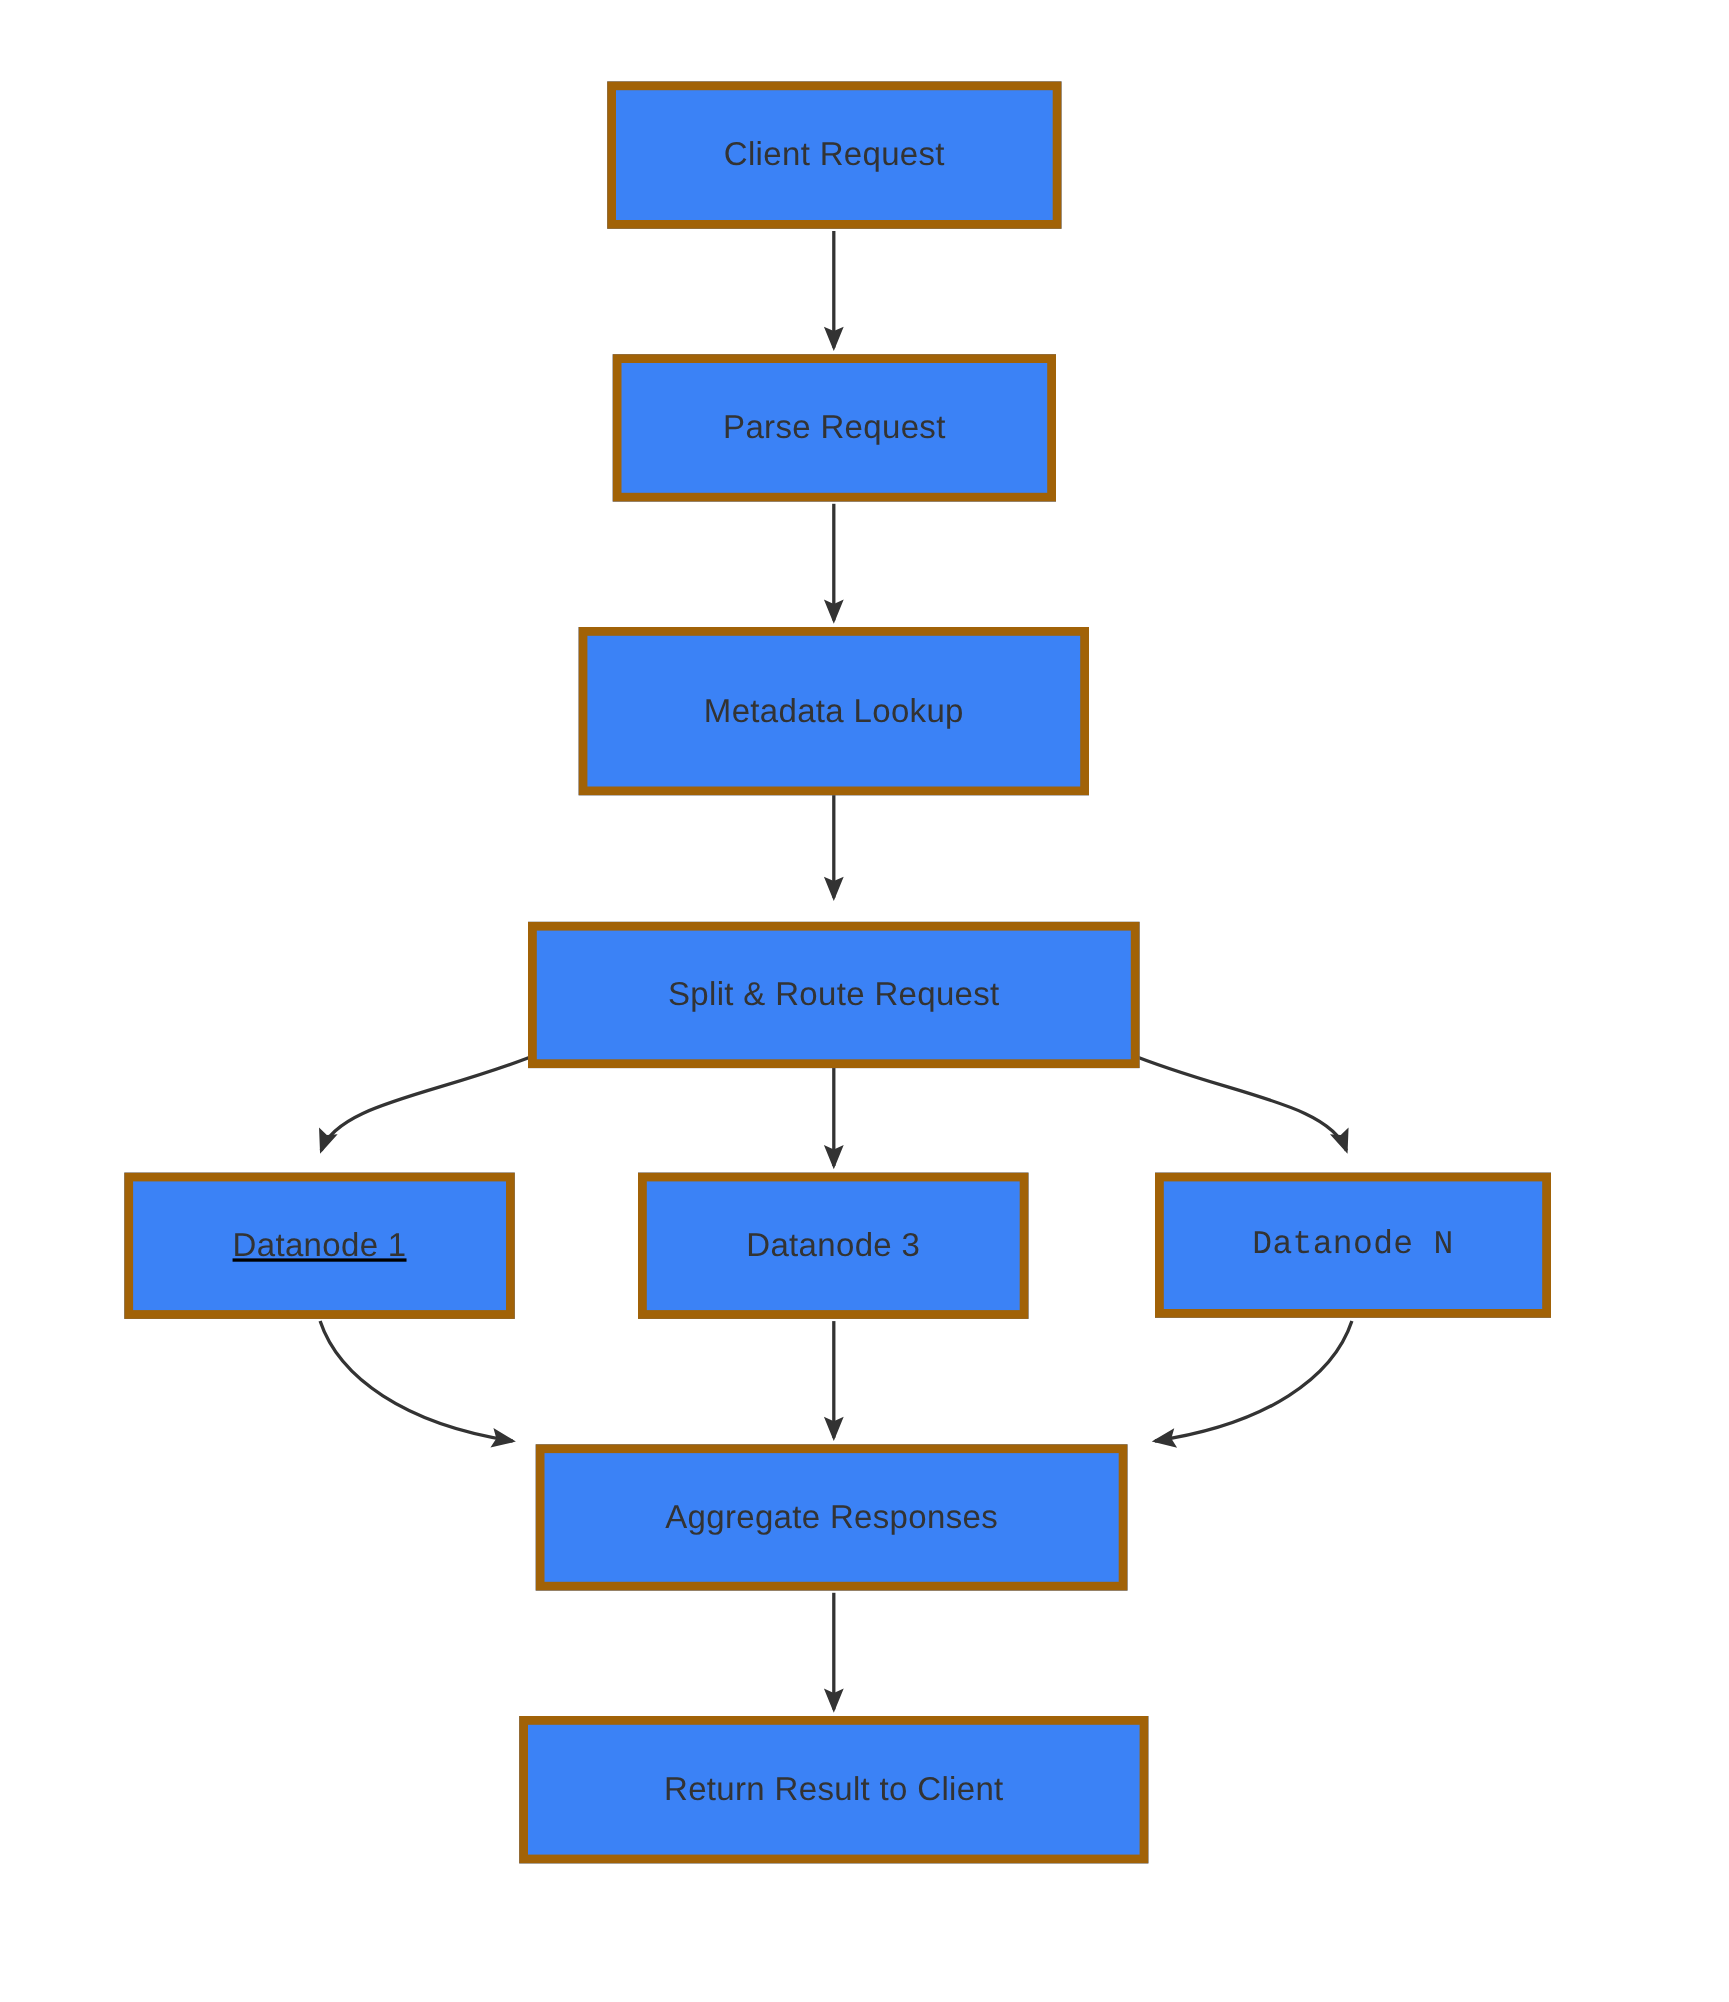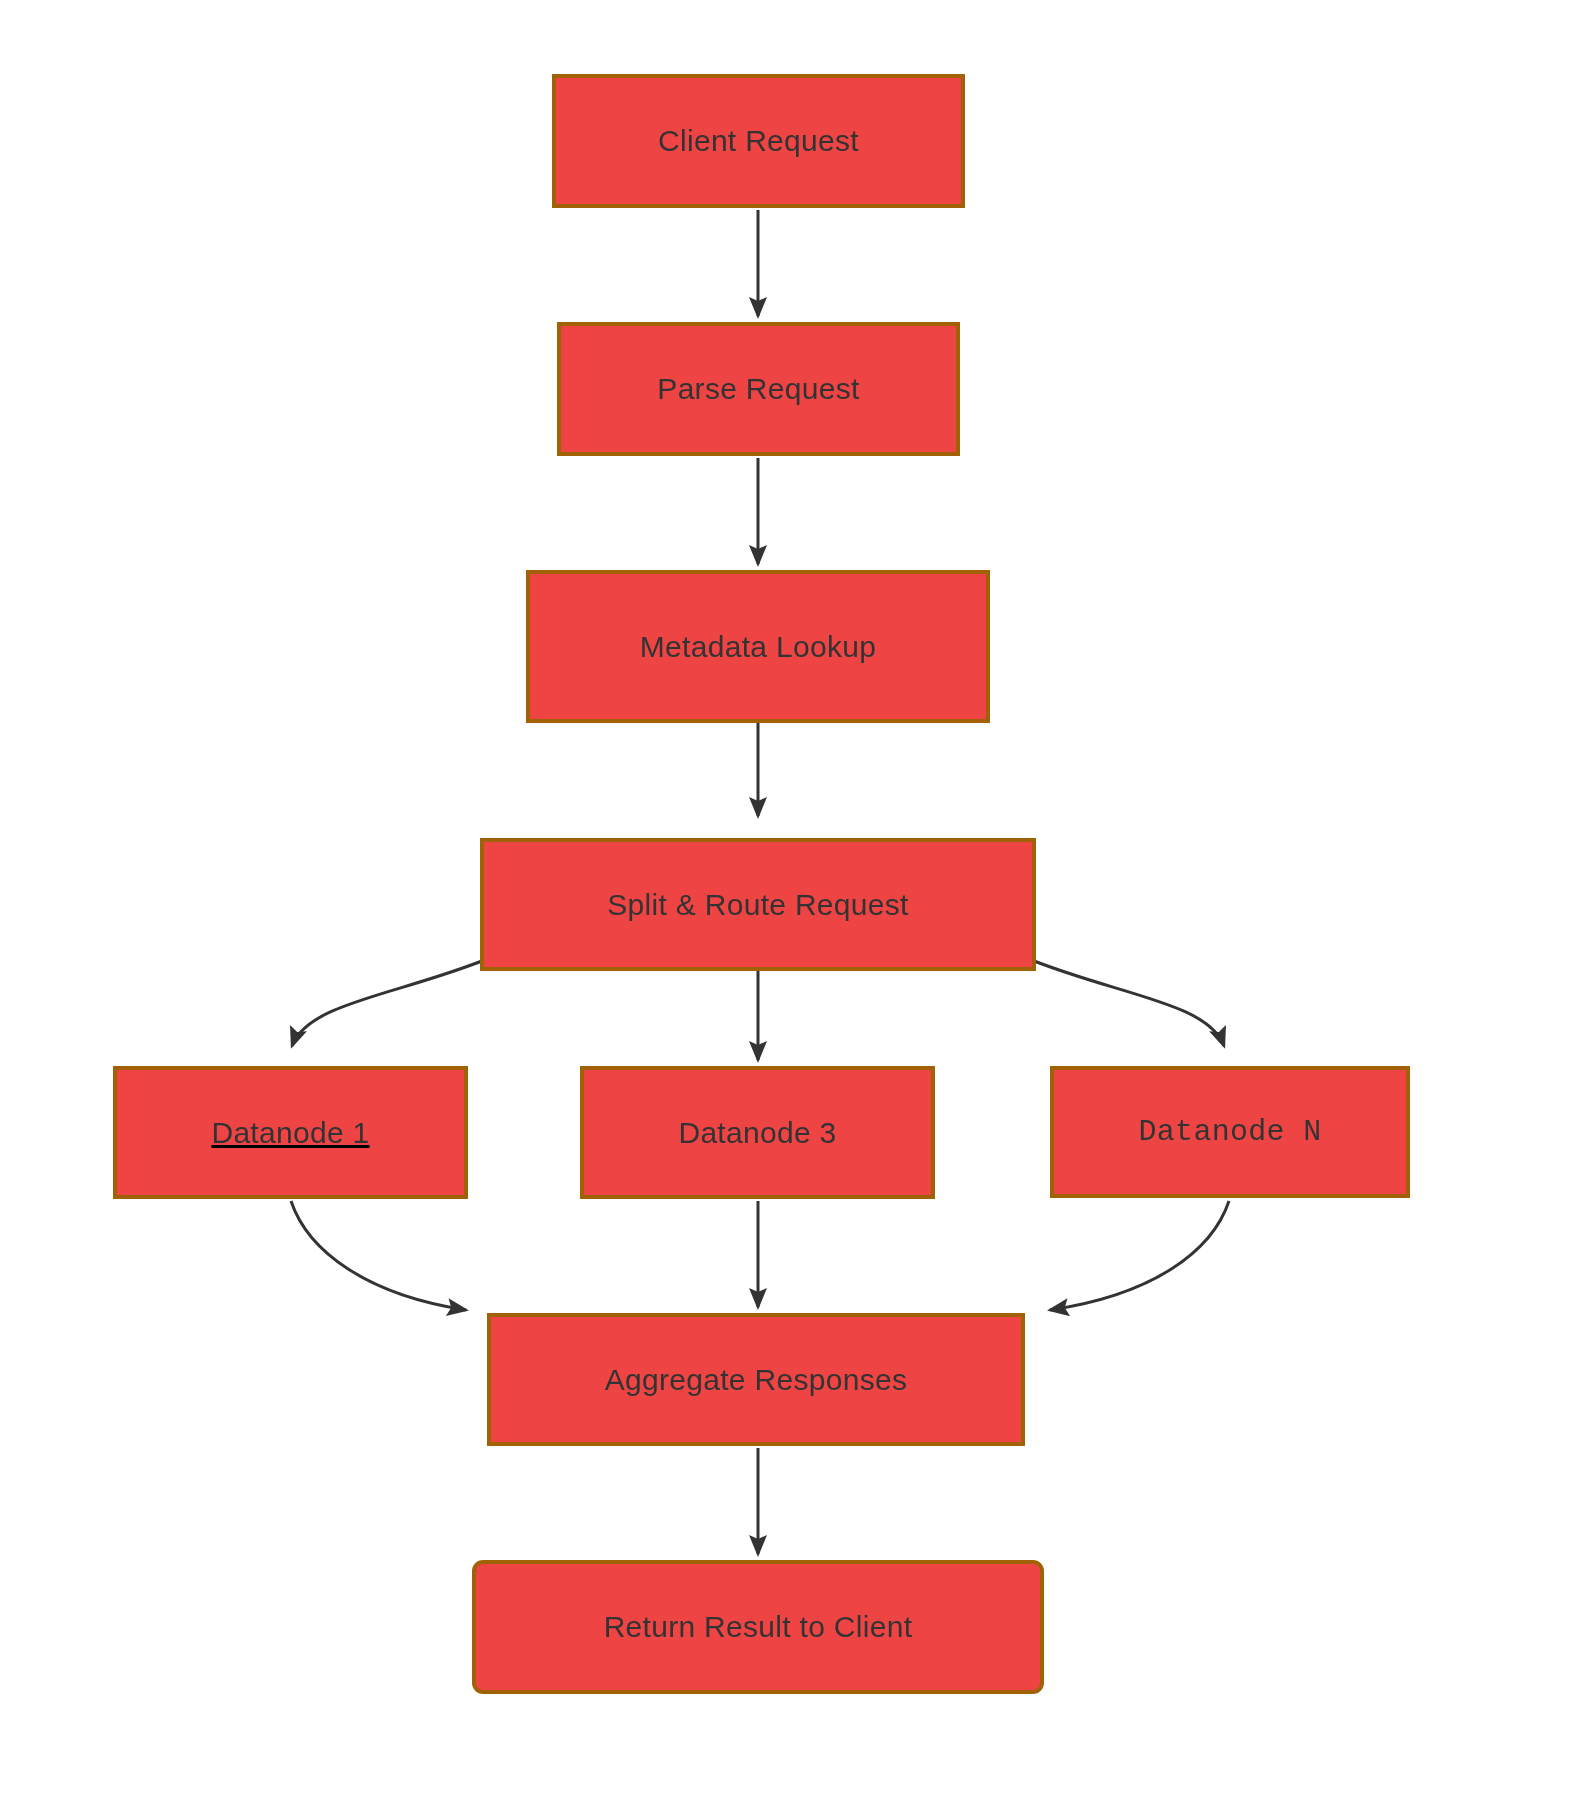--- a/index.html
+++ b/index.html
@@ -24,42 +24,42 @@
     pointer-events: none;
   }
   .edge-layer path.edge {
     fill: none;
     stroke: #333333;
     stroke-width: 3;
   }
   .node {
     position: absolute;
     box-sizing: border-box;
-    background: #ef4444;
-    border: 4px solid #a16207;
+    background: #3b82f6;
+    border: 8px solid #a16207;
     display: flex;
     align-items: center;
     justify-content: center;
     text-align: center;
   }
   .node-label {
     font-size: 30px;
     color: #333333;
     letter-spacing: 0.3px;
     white-space: nowrap;
   }
   #node-client    { left: 552px;  top: 74px;   width: 413px; height: 134px; }
   #node-parse     { left: 557px;  top: 322px;  width: 403px; height: 134px; }
   #node-metadata  { left: 526px;  top: 570px;  width: 464px; height: 153px; }
   #node-split     { left: 480px;  top: 838px;  width: 556px; height: 133px; }
   #node-datanode1 { left: 113px;  top: 1066px; width: 355px; height: 133px; text-decoration: underline; }
   #node-datanode2 { left: 580px;  top: 1066px; width: 355px; height: 133px; }
   #node-datanodeN { left: 1050px; top: 1066px; width: 360px; height: 132px; font-family: Liberation Mono, monospace; }
   #node-aggregate { left: 487px;  top: 1313px; width: 538px; height: 133px; align-items: center; }
-  #node-return    { left: 472px;  top: 1560px; width: 572px; height: 134px; border-radius: 11px; }
+  #node-return    { left: 472px;  top: 1560px; width: 572px; height: 134px; }
 </style>
 </head>
 <body>
 
 <div class="canvas">
 
   <svg class="edge-layer" viewBox="0 0 1572 1820" xmlns="http://www.w3.org/2000/svg">
     <defs>
       <marker id="arrowhead" markerUnits="userSpaceOnUse" markerWidth="26" markerHeight="26" refX="20" refY="12" orient="auto">
         <path d="M1,3 L23,12 L1,21 L5,12 Z" fill="#333333"></path>

